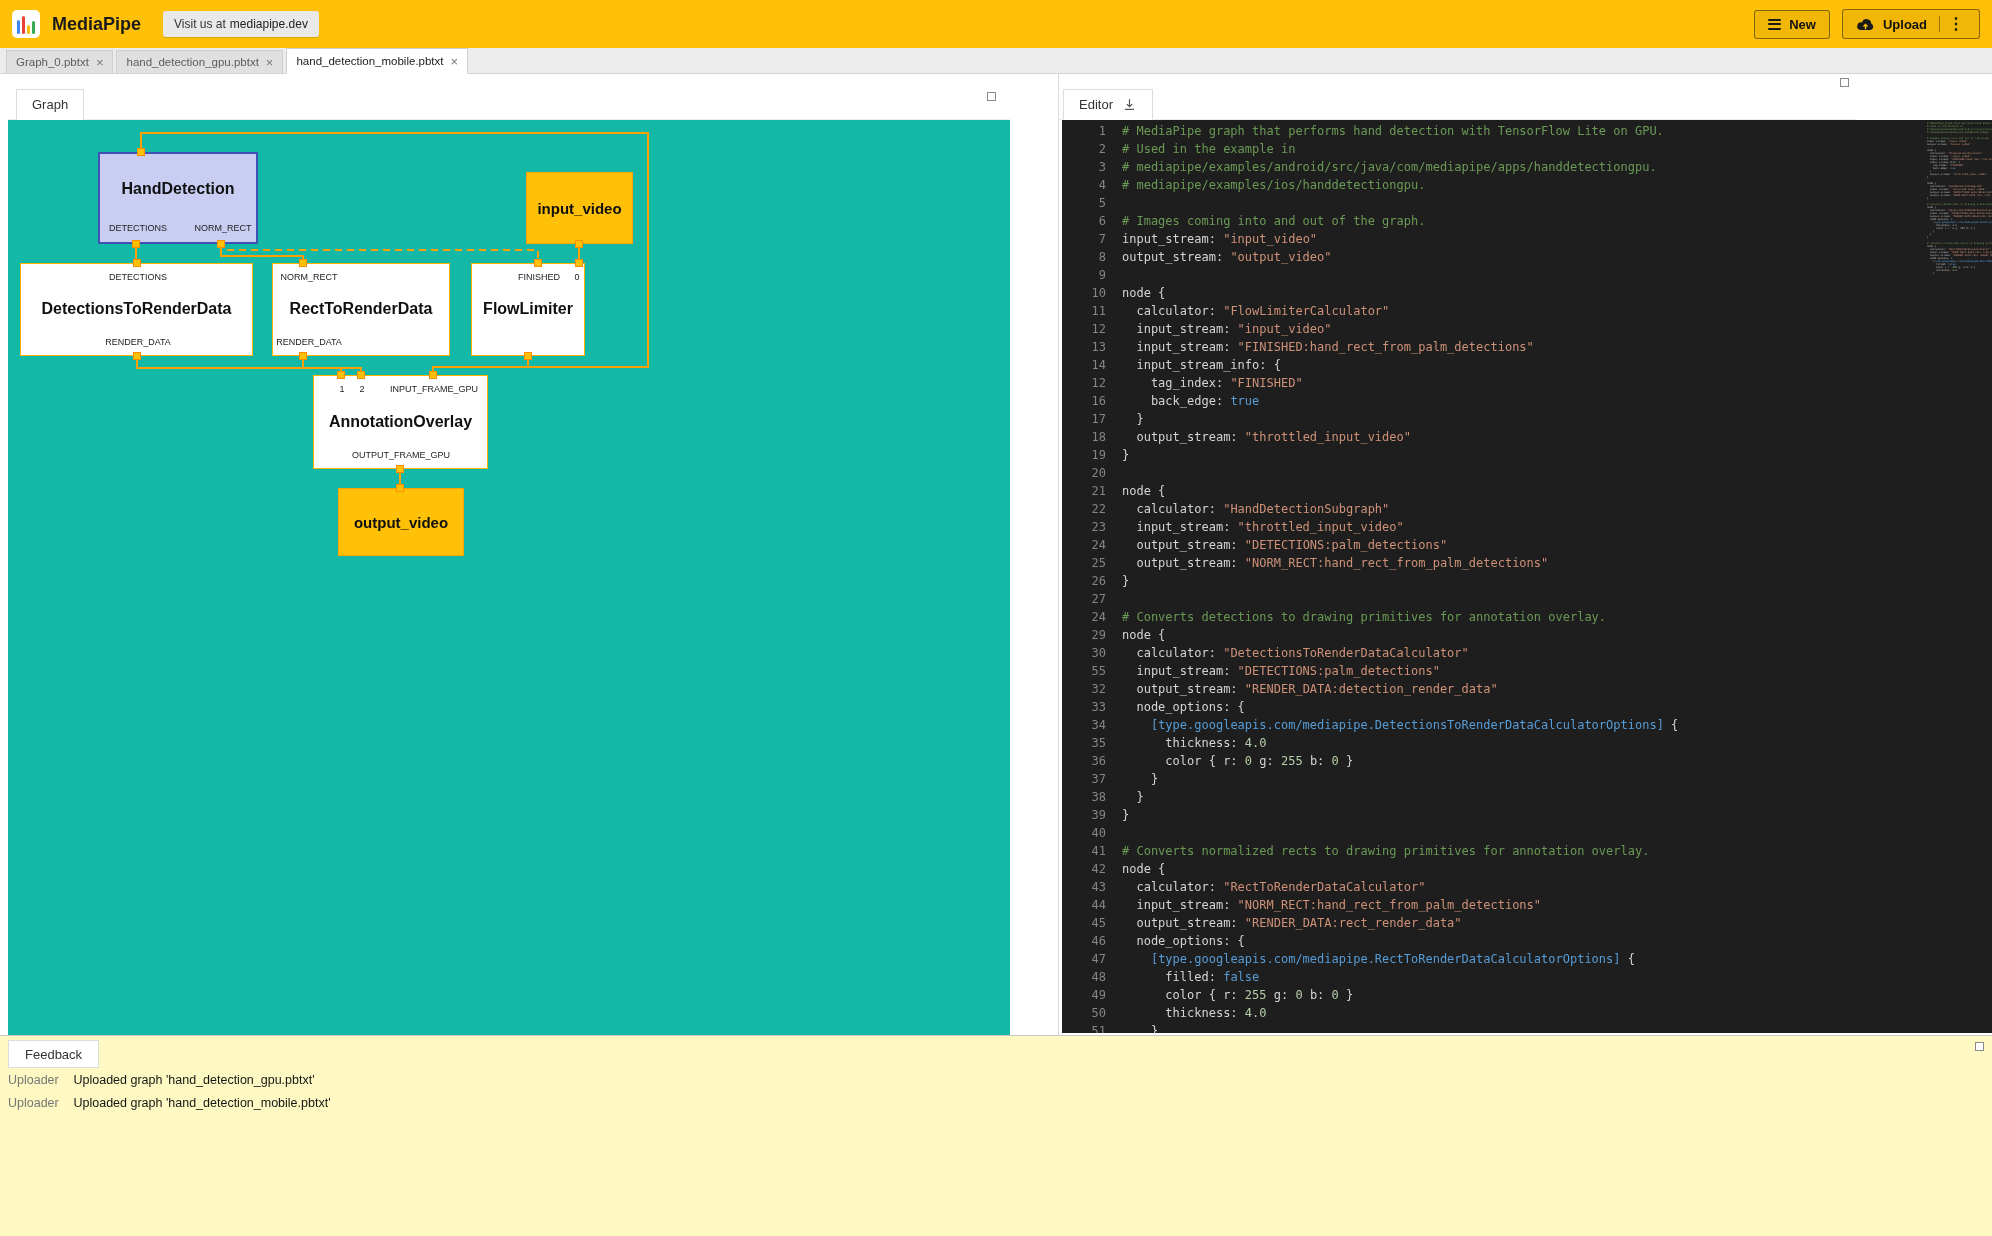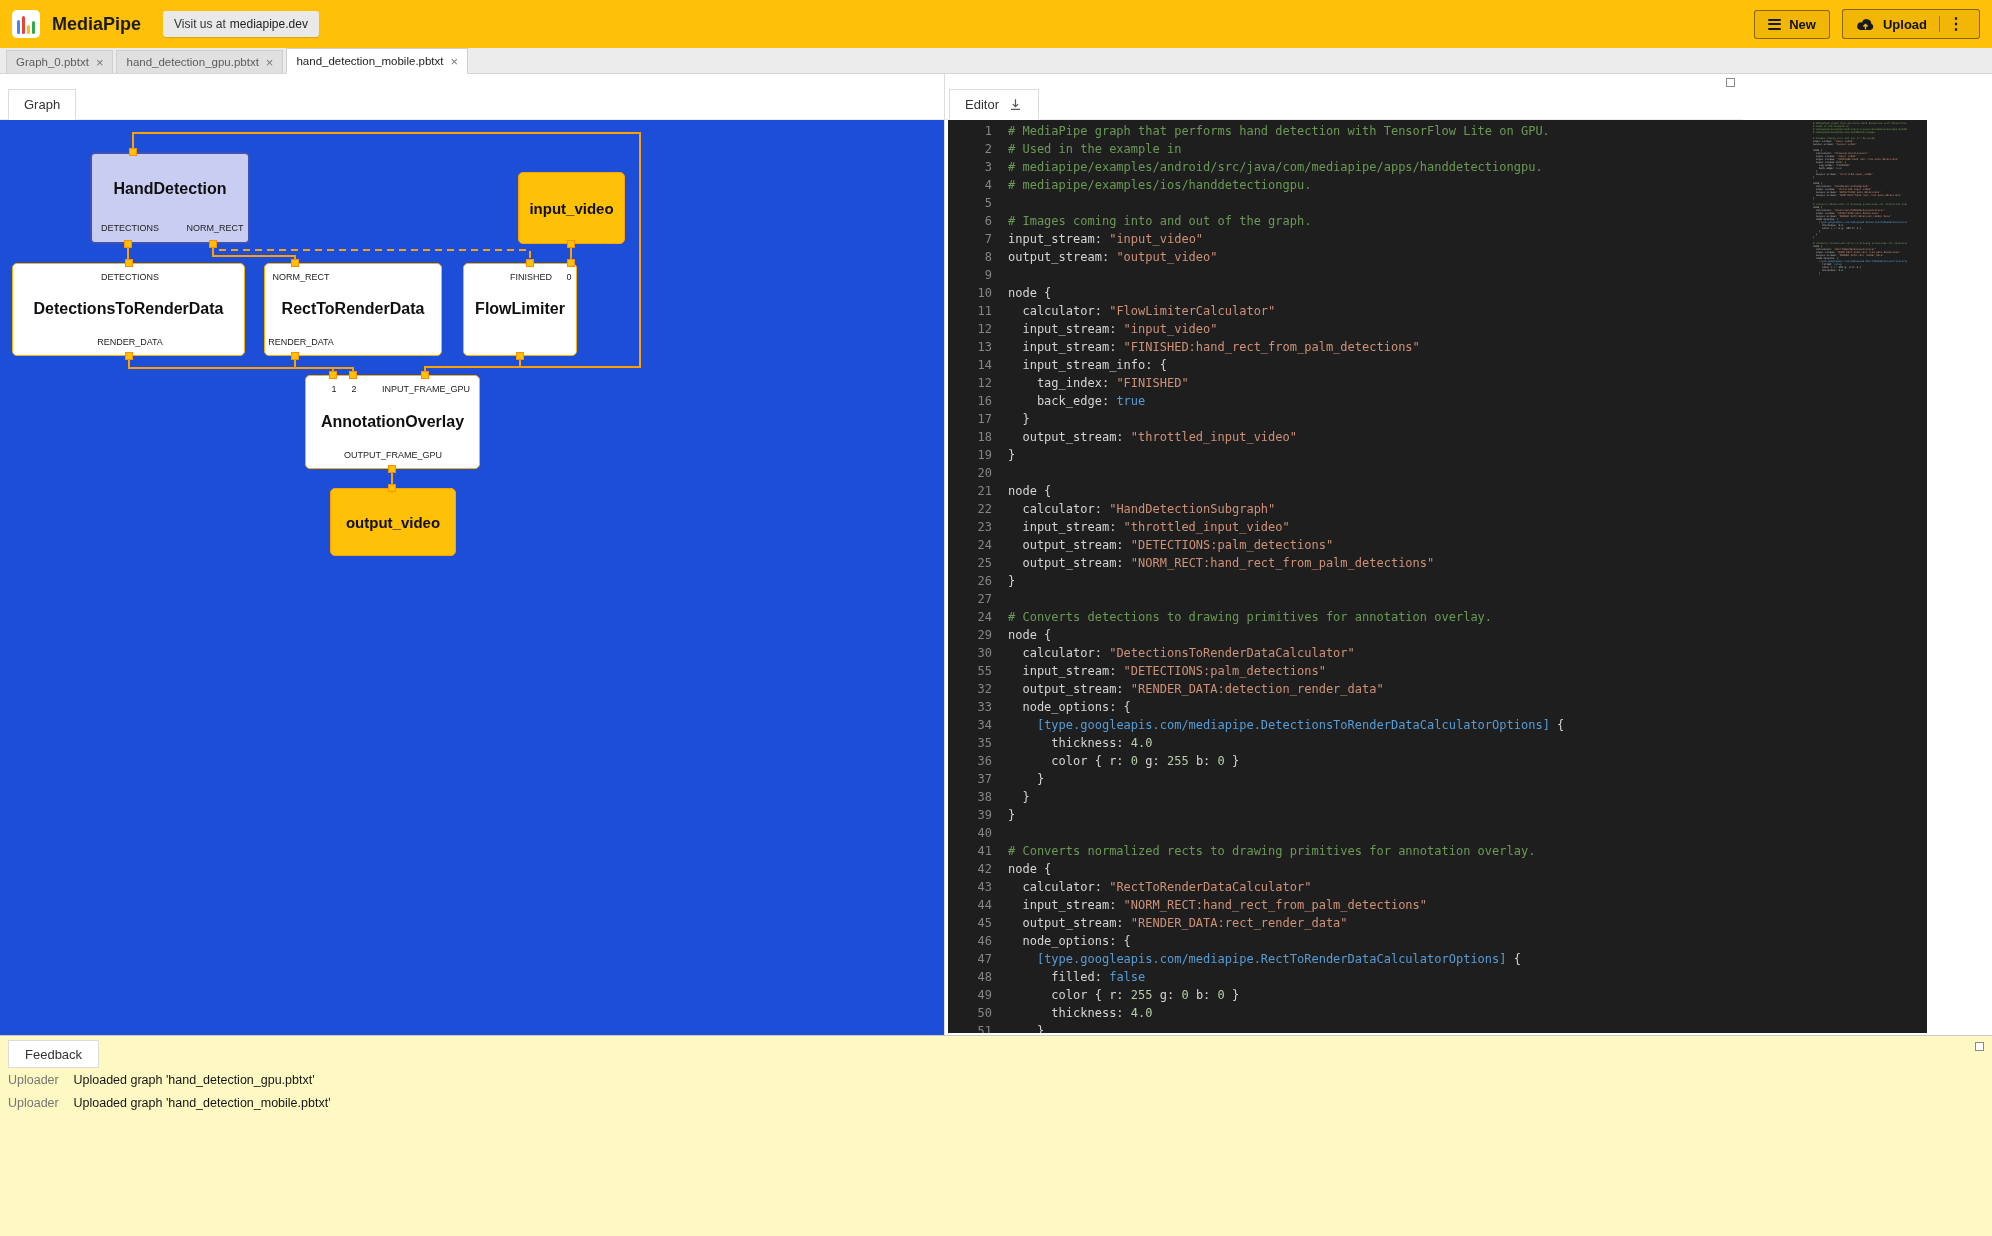--- a/index.html
+++ b/index.html
@@ -28,28 +28,28 @@
   .file-tabs{position:absolute;top:48px;left:0;width:100%;height:26px;background:#ececec;border-bottom:1px solid #d5d5d5;display:flex;align-items:flex-end;padding-left:6px;gap:3px;z-index:15}
   .ftab{display:flex;align-items:center;gap:7px;height:23px;padding:0 9px;background:#e0e0e0;border:1px solid #cfcfcf;border-bottom:none;font-size:11.5px;color:#5c5c5c;cursor:pointer;white-space:nowrap}
   .ftab .x{color:#777;font-size:13px;line-height:1;cursor:pointer}
   .ftab.active{background:#fff;color:#1c1c1c;height:26px;margin-bottom:-1px;border-bottom:1px solid #fff}
 
   
   .pane-header{position:absolute;top:0;left:0;right:0;height:46px;border-bottom:1px solid #ededed;background:#fff}
   .ptab{position:absolute;bottom:-1px;left:8px;height:31px;background:#fff;border:1px solid #dcdcdc;border-bottom:1px solid #fff;display:flex;align-items:center;gap:9px;padding:0 15px;font-size:13px;color:#333;cursor:pointer}
   .maxi{position:absolute;width:9px;height:9px;border:1px solid #8a8a8a;cursor:pointer;background:#fff}
 
-  .graph-pane{position:absolute;top:74px;left:0;width:1002px;height:961px;background:#1d4ed8}
-  .editor-pane{position:absolute;top:74px;left:944px;width:799px;height:961px;background:#fff;border-left:1px solid #ddd}
+  .graph-pane{position:absolute;top:74px;left:8px;width:1002px;height:961px;background:#14b8a6}
+  .editor-pane{position:absolute;top:74px;left:1058px;width:799px;height:961px;background:#fff;border-left:1px solid #ddd}
   .feedback-panel{position:absolute;top:1035px;left:0;width:100%;height:201px;background:#fef9c3;border-top:1px solid #c9c9c9}
 
   
   .graph-canvas{position:absolute;left:0;top:48px;width:1002px;height:913px}
   .edge-layer{position:absolute;left:0;top:0;z-index:1}
-  .gnode{position:absolute;border-radius:5px;border:1.5px solid #FFB300;background:#fff;cursor:pointer;z-index:2}
+  .gnode{position:absolute;border-radius:0;border:1.5px solid #FFB300;background:#fff;cursor:pointer;z-index:2}
   .gnode .title{position:absolute;left:0;right:0;text-align:center;font-size:16px;font-weight:bold;color:#101010;white-space:nowrap}
   .gnode.io{background:#FFC107;border-color:#FFA000}
   .gnode.io .title{font-size:15px}
   .gnode.subgraph{background:#c9cdf2;border:2px solid #3F51B5}
   .plabel{position:absolute;transform:translateX(-50%);font-size:9px;color:#222;white-space:nowrap}
   .port{position:absolute;width:8px;height:8px;background:#FFC107;border:1.5px solid #FF8F00;z-index:5}
 
   
   .dl-icon{display:inline-flex;cursor:pointer}
   .editor{position:absolute;left:3px;top:46px;width:979px;height:913px;background:#1E1E1E;overflow:hidden;font-family:"DejaVu Sans Mono",monospace;cursor:text}

